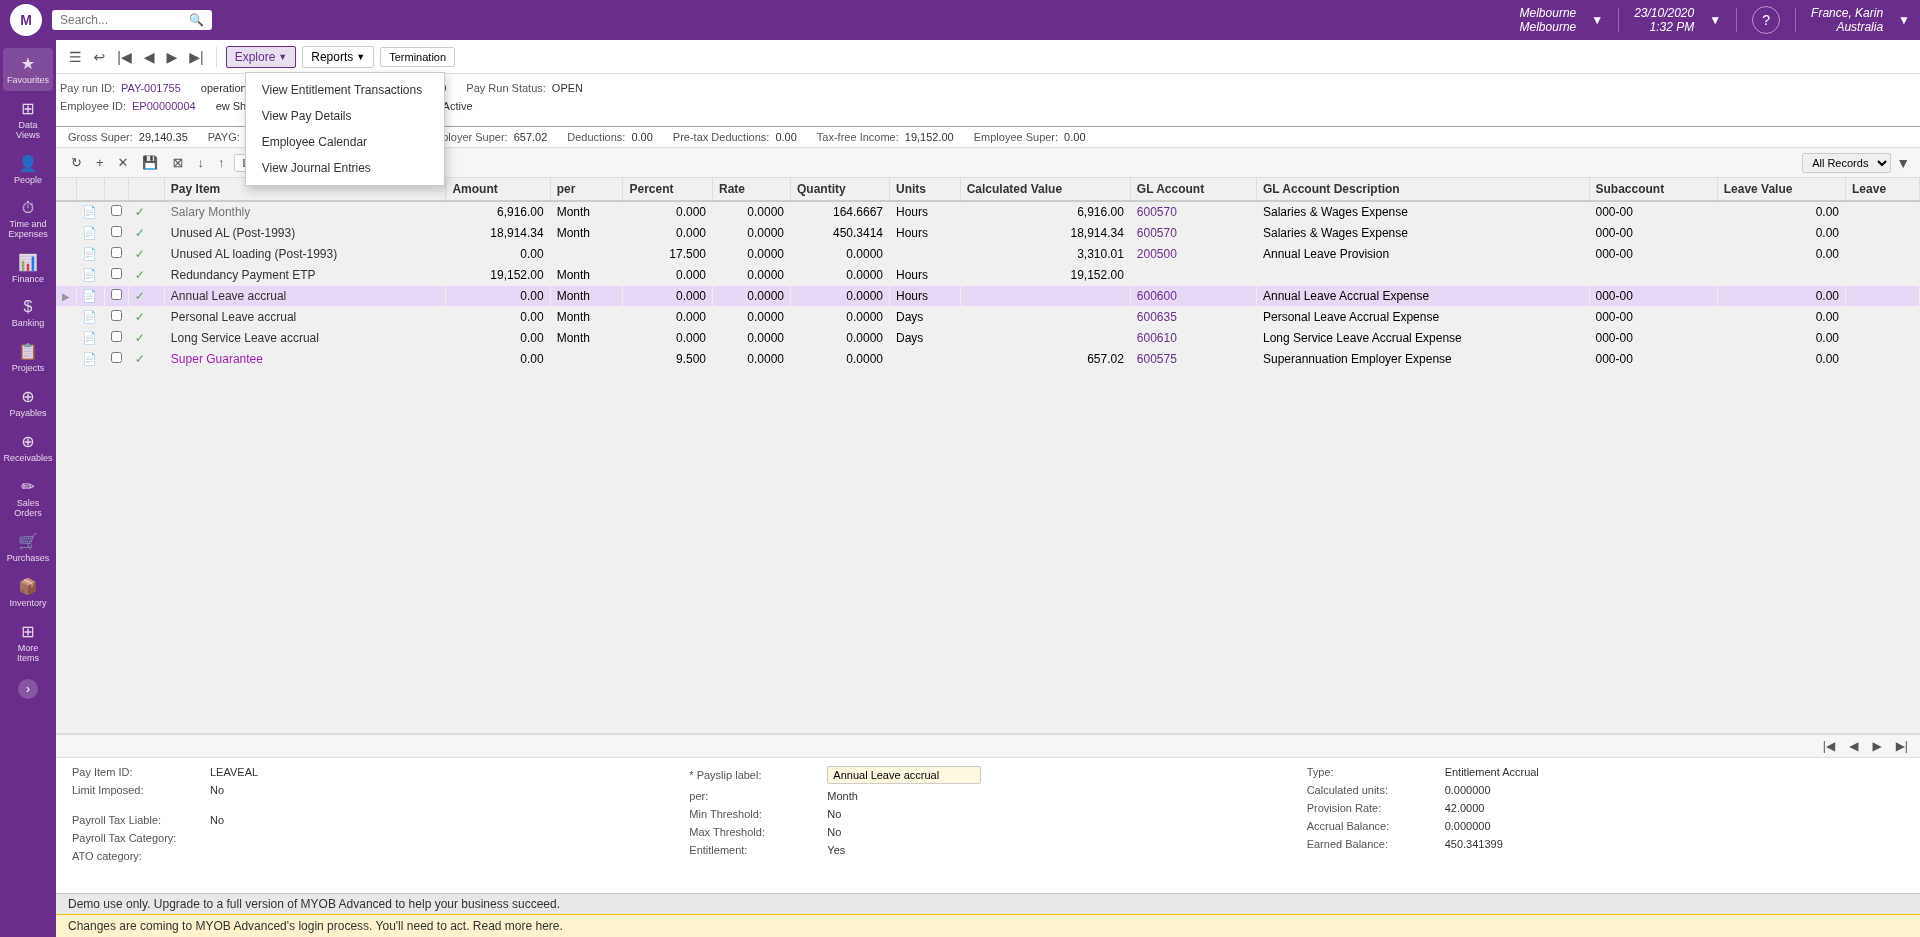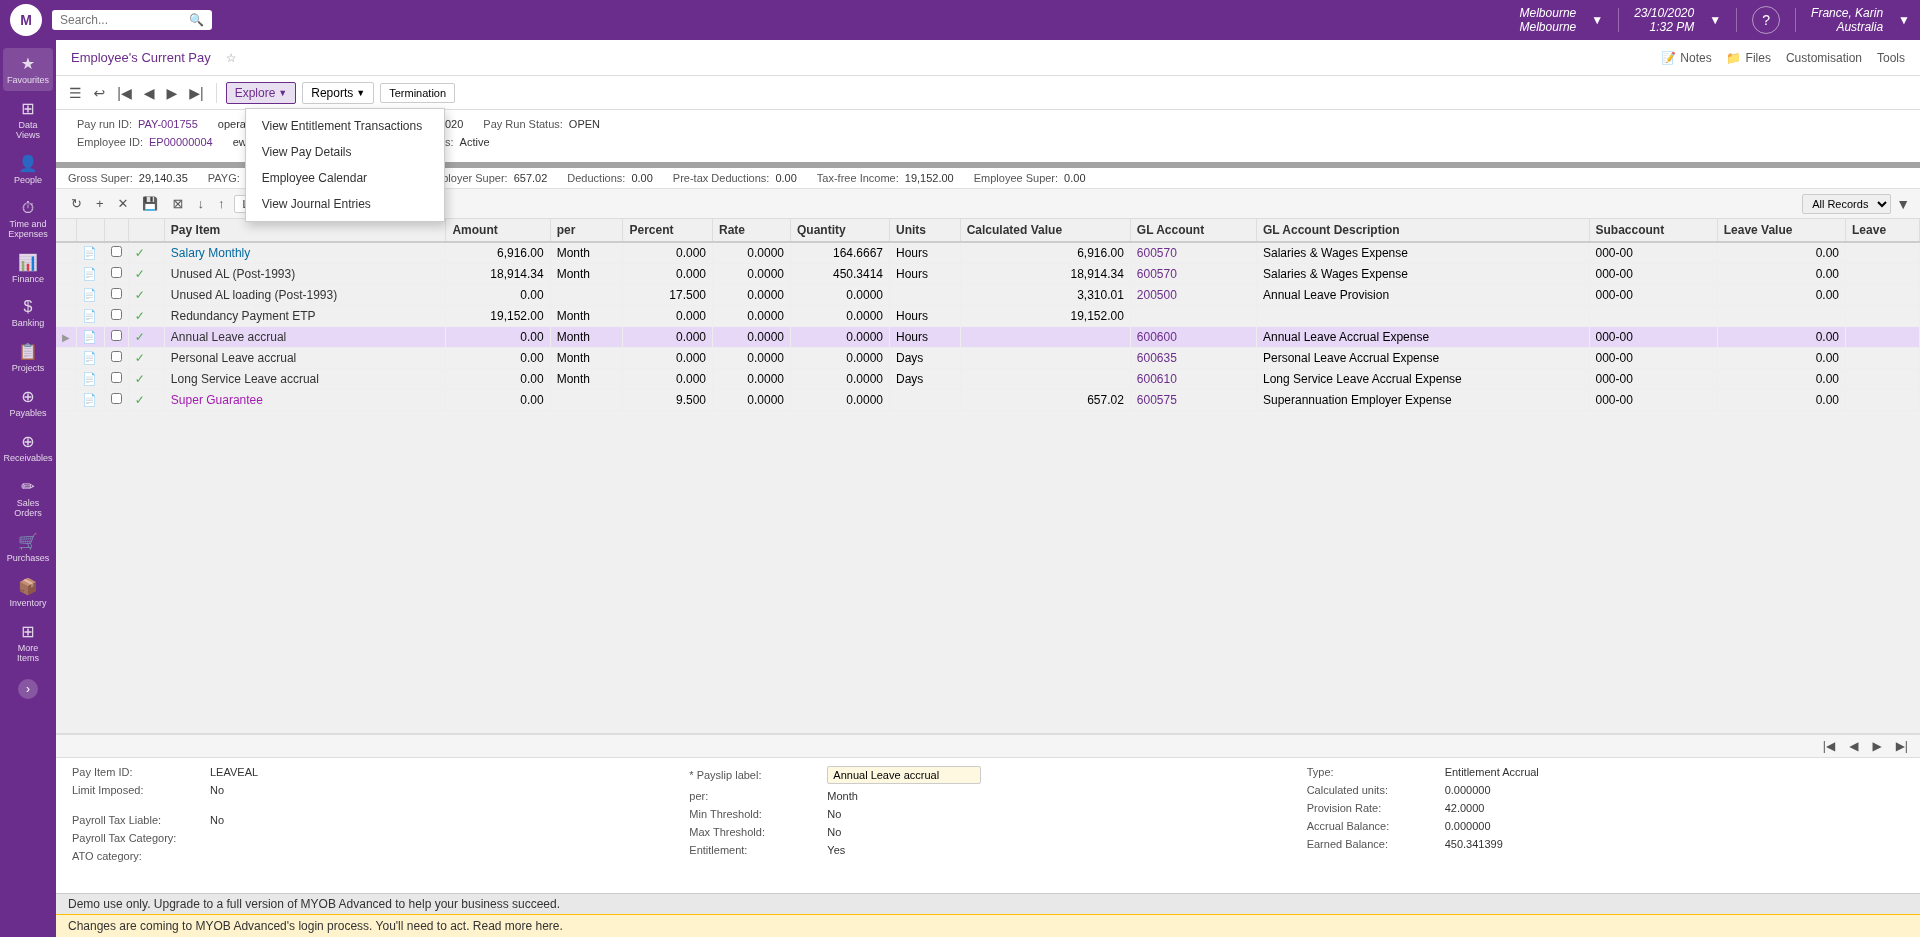--- a/index.html
+++ b/index.html
@@ -99,21 +99,21 @@
     .toolbar-icon-btn {
       border: none; background: none; cursor: pointer; padding: 3px;
       color: #555; font-size: 14px; border-radius: 2px;
     }
     .toolbar-separator { width: 1px; height: 20px; background: #ddd; margin: 0 3px; }
 
     
     .main-content { flex: 1; overflow: auto; display: flex; flex-direction: column; }
 
     
-    .form-area { padding: 8px 21px; background: white; border-bottom: 6px solid #a3a3a3; }
+    .form-area { padding: 8px 4px; background: white; border-bottom: 1px solid #a3a3a3; }
     .form-row { display: flex; align-items: center; gap: 20px; margin-bottom: 6px; flex-wrap: wrap; }
     .form-field { display: flex; align-items: center; gap: 6px; }
     .form-label { color: #555; font-size: 11px; white-space: nowrap; }
     .form-value { color: #6b2d8b; font-size: 11px; text-decoration: none; cursor: pointer; }
     .form-value.plain { color: #333; text-decoration: none; cursor: default; }
     .form-value.status { color: #333; }
 
     
     .summary-row {
       display: flex; gap: 20px; padding: 4px 12px; background: white;
@@ -282,40 +282,20 @@
     </div>
     <div class="sidebar-item">
       <span class="icon">⊞</span>
       <span class="label">More Items</span>
     </div>
     <div class="sidebar-expand" style="margin-top:8px;">›</div>
   </div>
 
   <div class="content">
 
-    <div class="secondary-nav">
-      <span class="breadcrumb">Employee's Current Pay</span>
-      <span class="breadcrumb-star">☆</span>
-      <div class="secondary-nav-right">
-        <span class="nav-link">
-          <span>📝</span>
-          <span>Notes</span>
-        </span>
-        <span class="nav-link">
-          <span>📁</span>
-          <span>Files</span>
-        </span>
-        <span class="nav-link">
-          <span>Customisation</span>
-        </span>
-        <span class="nav-link">
-          <span>Tools</span>
-        </span>
-      </div>
-    </div>
 
     <div class="toolbar">
       <button class="toolbar-icon-btn">☰</button>
       <button class="toolbar-icon-btn">↩</button>
       <button class="toolbar-icon-btn">|◀</button>
       <button class="toolbar-icon-btn">◀</button>
       <button class="toolbar-icon-btn">▶</button>
       <button class="toolbar-icon-btn">▶|</button>
       <div class="toolbar-separator"></div>
 
@@ -452,21 +432,21 @@
               <th>Leave Value</th>
               <th>Leave</th>
             </tr>
           </thead>
           <tbody id="grid-body">
           <tr>
     <td style="color:#999;font-size:10px;"></td>
     <td style="color:#aaa;">📄</td>
     <td class="col-check"><input type="checkbox" style="width: 11px; height: 11px;"></td>
     <td style="color:#5a5;">✓</td>
-    <td style="color:#0369a1;">Salary Monthly</td>
+    <td style="color:#737373;">Salary Monthly</td>
     <td class="td-right">6,916.00</td>
     <td>Month</td>
     <td class="td-right">0.000</td>
     <td class="td-right">0.0000</td>
     <td class="td-right">164.6667</td>
     <td>Hours</td>
     <td class="td-right">6,916.00</td>
     <td class="td-link">600570</td>
     <td>Salaries &amp; Wages Expense</td>
     <td>000-00</td>

